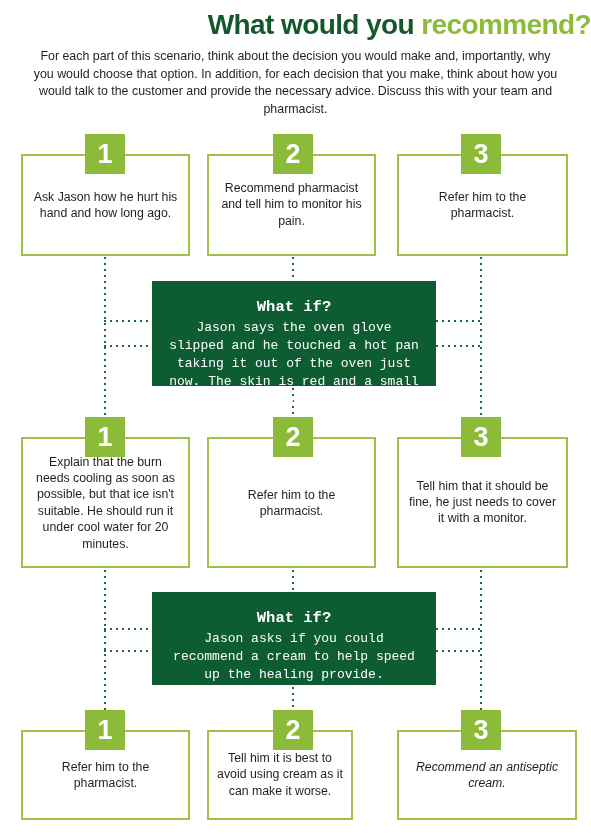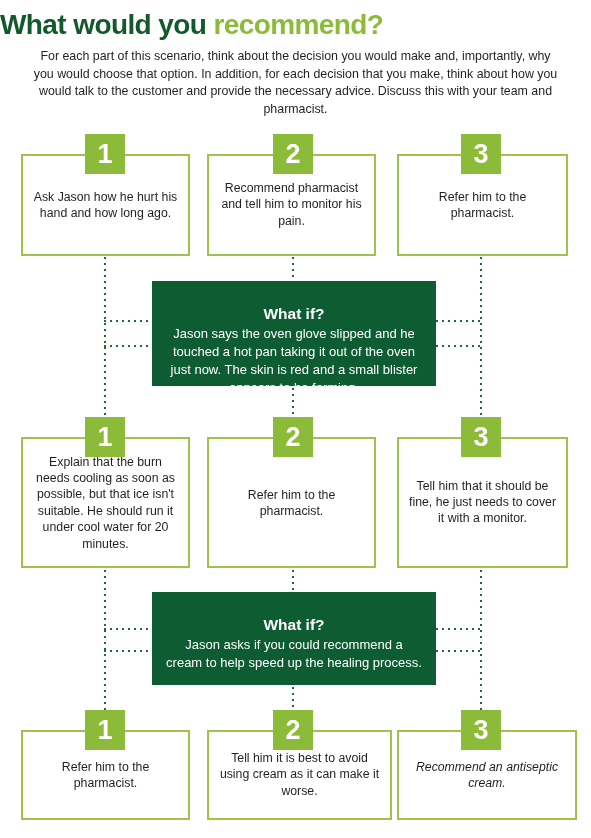--- a/index.html
+++ b/index.html
@@ -19,21 +19,21 @@
     overflow: hidden;
     background: #ffffff;
   }
 
   
   .title {
     position: absolute;
     left: 0;
     top: 8px;
     width: 591px;
-    text-align: left;
+    text-align: right;
     font-size: 28px;
     font-weight: bold;
     letter-spacing: -0.6px;
     line-height: 34px;
   }
   .title .t-dark { color: #14592c; }
   .title .t-light { color: #8cbb39; }
 
   .intro {
     position: absolute;
@@ -81,22 +81,23 @@
     text-align: center;
     z-index: 5;
   }
 
   
   .whatif {
     position: absolute;
     box-sizing: border-box;
     background: #0d5c32;
     color: #ffffff;
-    padding: 22px 14px;
+    padding: 16px 14px;
     z-index: 4;
+    font-family: Liberation Mono, monospace;
   }
   .whatif-title {
     text-align: center;
     font-size: 15.5px;
     font-weight: bold;
     line-height: 21px;
     margin-bottom: 1px;
   }
   .whatif-body {
     text-align: center;
@@ -185,29 +186,29 @@
   </div>
   <div class="badge" style="left:273px; top:417px;">2</div>
 
   <div class="card" style="left:397px; top:437px; width:171px; height:131px;">
     <div class="card-text">Tell him that it should be fine, he just needs to cover it with a monitor.</div>
   </div>
   <div class="badge" style="left:461px; top:417px;">3</div>
 
   <div class="whatif" style="left:152px; top:592px; width:284px; height:93px;">
     <div class="whatif-title">What if?</div>
-    <div class="whatif-body">Jason asks if you could recommend a cream to help speed up the healing process.</div>
+    <div class="whatif-body">Jason asks if you could recommend a cream to help speed up the healing provide.</div>
   </div>
 
   <div class="card" style="left:21px; top:730px; width:169px; height:90px;">
     <div class="card-text">Refer him to the pharmacist.</div>
   </div>
   <div class="badge" style="left:85px; top:710px;">1</div>
 
-  <div class="card" style="left:207px; top:730px; width:185px; height:90px;">
+  <div class="card" style="left:207px; top:730px; width:146px; height:90px;">
     <div class="card-text">Tell him it is best to avoid using cream as it can make it worse.</div>
   </div>
   <div class="badge" style="left:273px; top:710px;">2</div>
 
   <div class="card" style="left:397px; top:730px; width:180px; height:90px;font-style:italic;">
     <div class="card-text">Recommend an antiseptic cream.</div>
   </div>
   <div class="badge" style="left:461px; top:710px;">3</div>
 
 </div>

